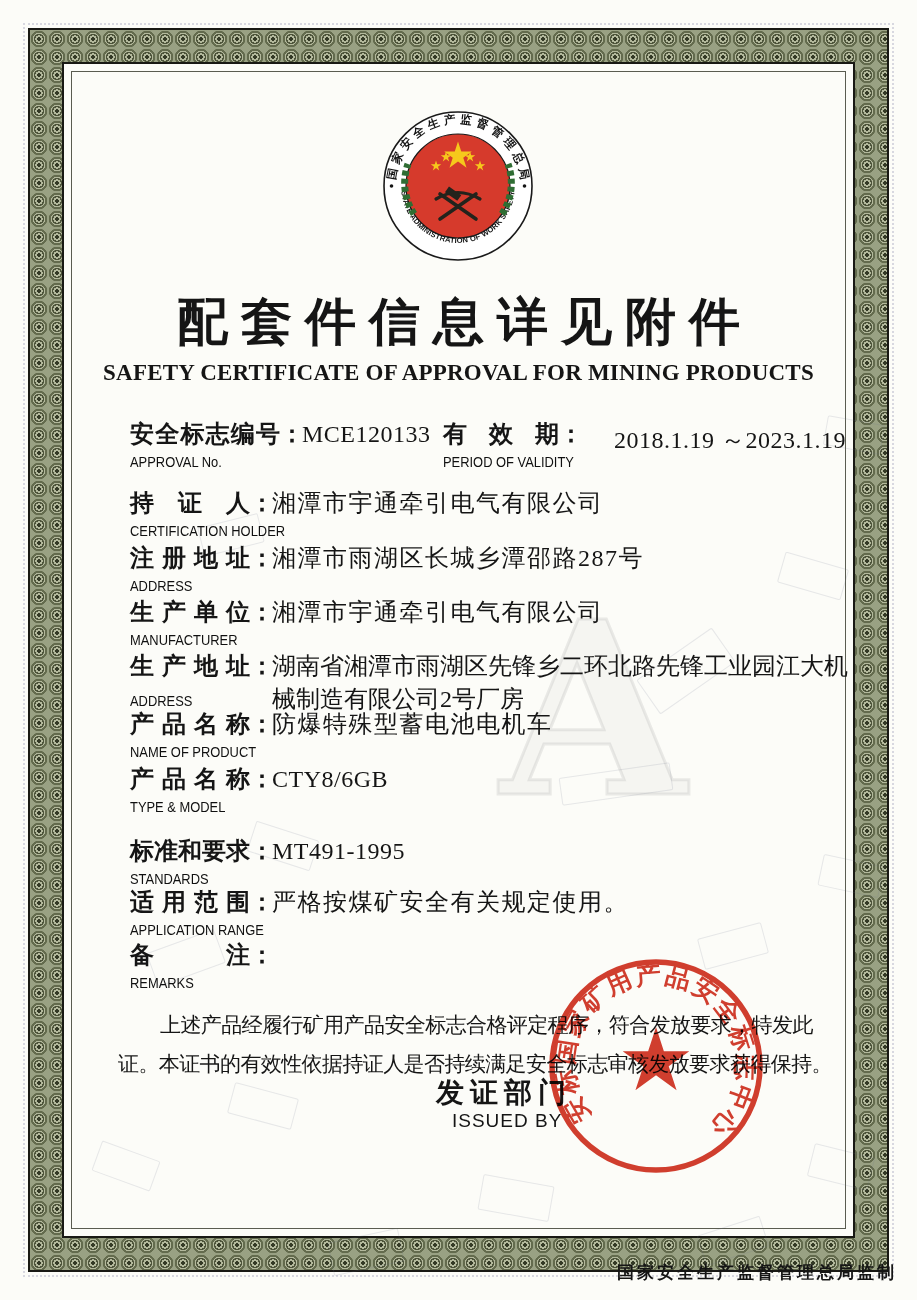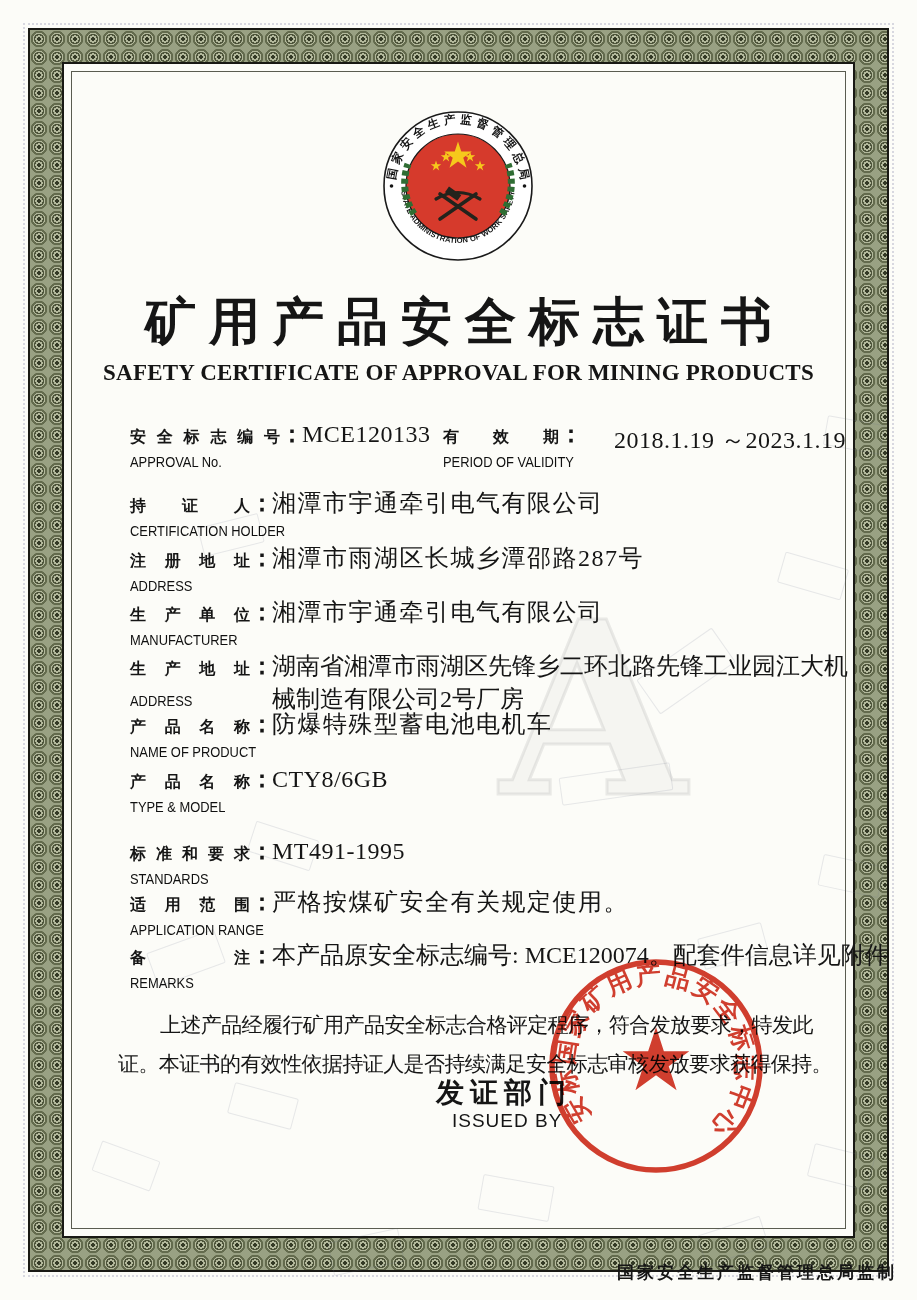--- a/index.html
+++ b/index.html
@@ -47,21 +47,21 @@
     font-size:51px; font-weight:bold; letter-spacing:13px; text-indent:13px;
     font-family:"DejaVu Serif","Liberation Serif",serif;
   }
   .title-en{
     position:absolute; left:0; top:360px; width:917px; text-align:center; z-index:4;
     font-size:23px; font-weight:bold; letter-spacing:.2px;
     font-family:"Liberation Serif","DejaVu Serif",serif;
   }
   
   .cnlabel{
-    display:inline-block; width:120px; font-size:16px; font-weight:bold;
+    display:inline-block; width:120px; font-size:24px; font-weight:bold;
     text-align:justify; text-align-last:justify; text-justify:inter-character;
     font-family:"DejaVu Sans","Liberation Sans",sans-serif; letter-spacing:0;
     vertical-align:baseline;
   }
   .colon{font-size:24px; font-weight:bold; display:inline-block; width:22px;
     font-family:"DejaVu Sans",sans-serif;}
   .value{
     font-size:24px; letter-spacing:1.5px; white-space:nowrap;
     font-family:"Liberation Serif","DejaVu Serif",serif;
   }
@@ -146,21 +146,21 @@
     <use href="#star-e" xlink:href="#star-e" transform="translate(92,51) scale(0.55)" fill="#f6c81c"></use>
     <use href="#star-e" xlink:href="#star-e" transform="translate(102,60) scale(0.55)" fill="#f6c81c"></use>
     <g stroke="#23231c" stroke-linecap="round">
       <line x1="62" y1="88" x2="98" y2="113" stroke-width="3.6"></line>
       <line x1="98" y1="88" x2="62" y2="113" stroke-width="3.6"></line>
       <path d="M 58,93 Q 80,80 102,93" fill="none" stroke-width="3.2"></path>
       <rect x="68" y="84" width="15" height="7" transform="rotate(35 75 87)" fill="#23231c" stroke="none"></rect>
     </g>
   </svg>
 
-  <div class="title-cn">矿用产品安全标志证书</div>
+  <div class="title-cn">配套件信息详见附件</div>
   <div class="title-en">SAFETY CERTIFICATE OF APPROVAL FOR MINING PRODUCTS</div>
 
   <div class="fieldrow" style="top:418px">
     <div class="cnline">
       <span class="cnlabel apr-label">安全标志编号</span>
         <span class="colon">：</span>
       <span class="value" style="letter-spacing:.5px">MCE120133</span>
     </div>
     <div class="enlabel">APPROVAL No.</div>
   </div>
@@ -242,21 +242,20 @@
         <span class="colon">：</span>
       <span class="value">严格按煤矿安全有关规定使用。</span>
     </div>
     <div class="enlabel">APPLICATION RANGE</div>
   </div>
 
   <div class="fieldrow" style="top:939px">
     <div class="cnline">
       <span class="cnlabel">备注</span>
         <span class="colon">：</span>
-      <span class="value" style="letter-spacing:0">本产品原安全标志编号: MCE120074。配套件信息详见附件</span>
     </div>
     <div class="enlabel">REMARKS</div>
   </div>
 
   <div class="statement">上述产品经履行矿用产品安全标志合格评定程序，符合发放要求，特发此证。本证书的有效性依据持证人是否持续满足安全标志审核发放要求获得保持。</div>
 
   <div class="issuer-cn">发证部门</div>
   <div class="issuer-en">ISSUED BY</div>
 
   <svg class="seal" width="232" height="232" viewBox="0 0 232 232">

